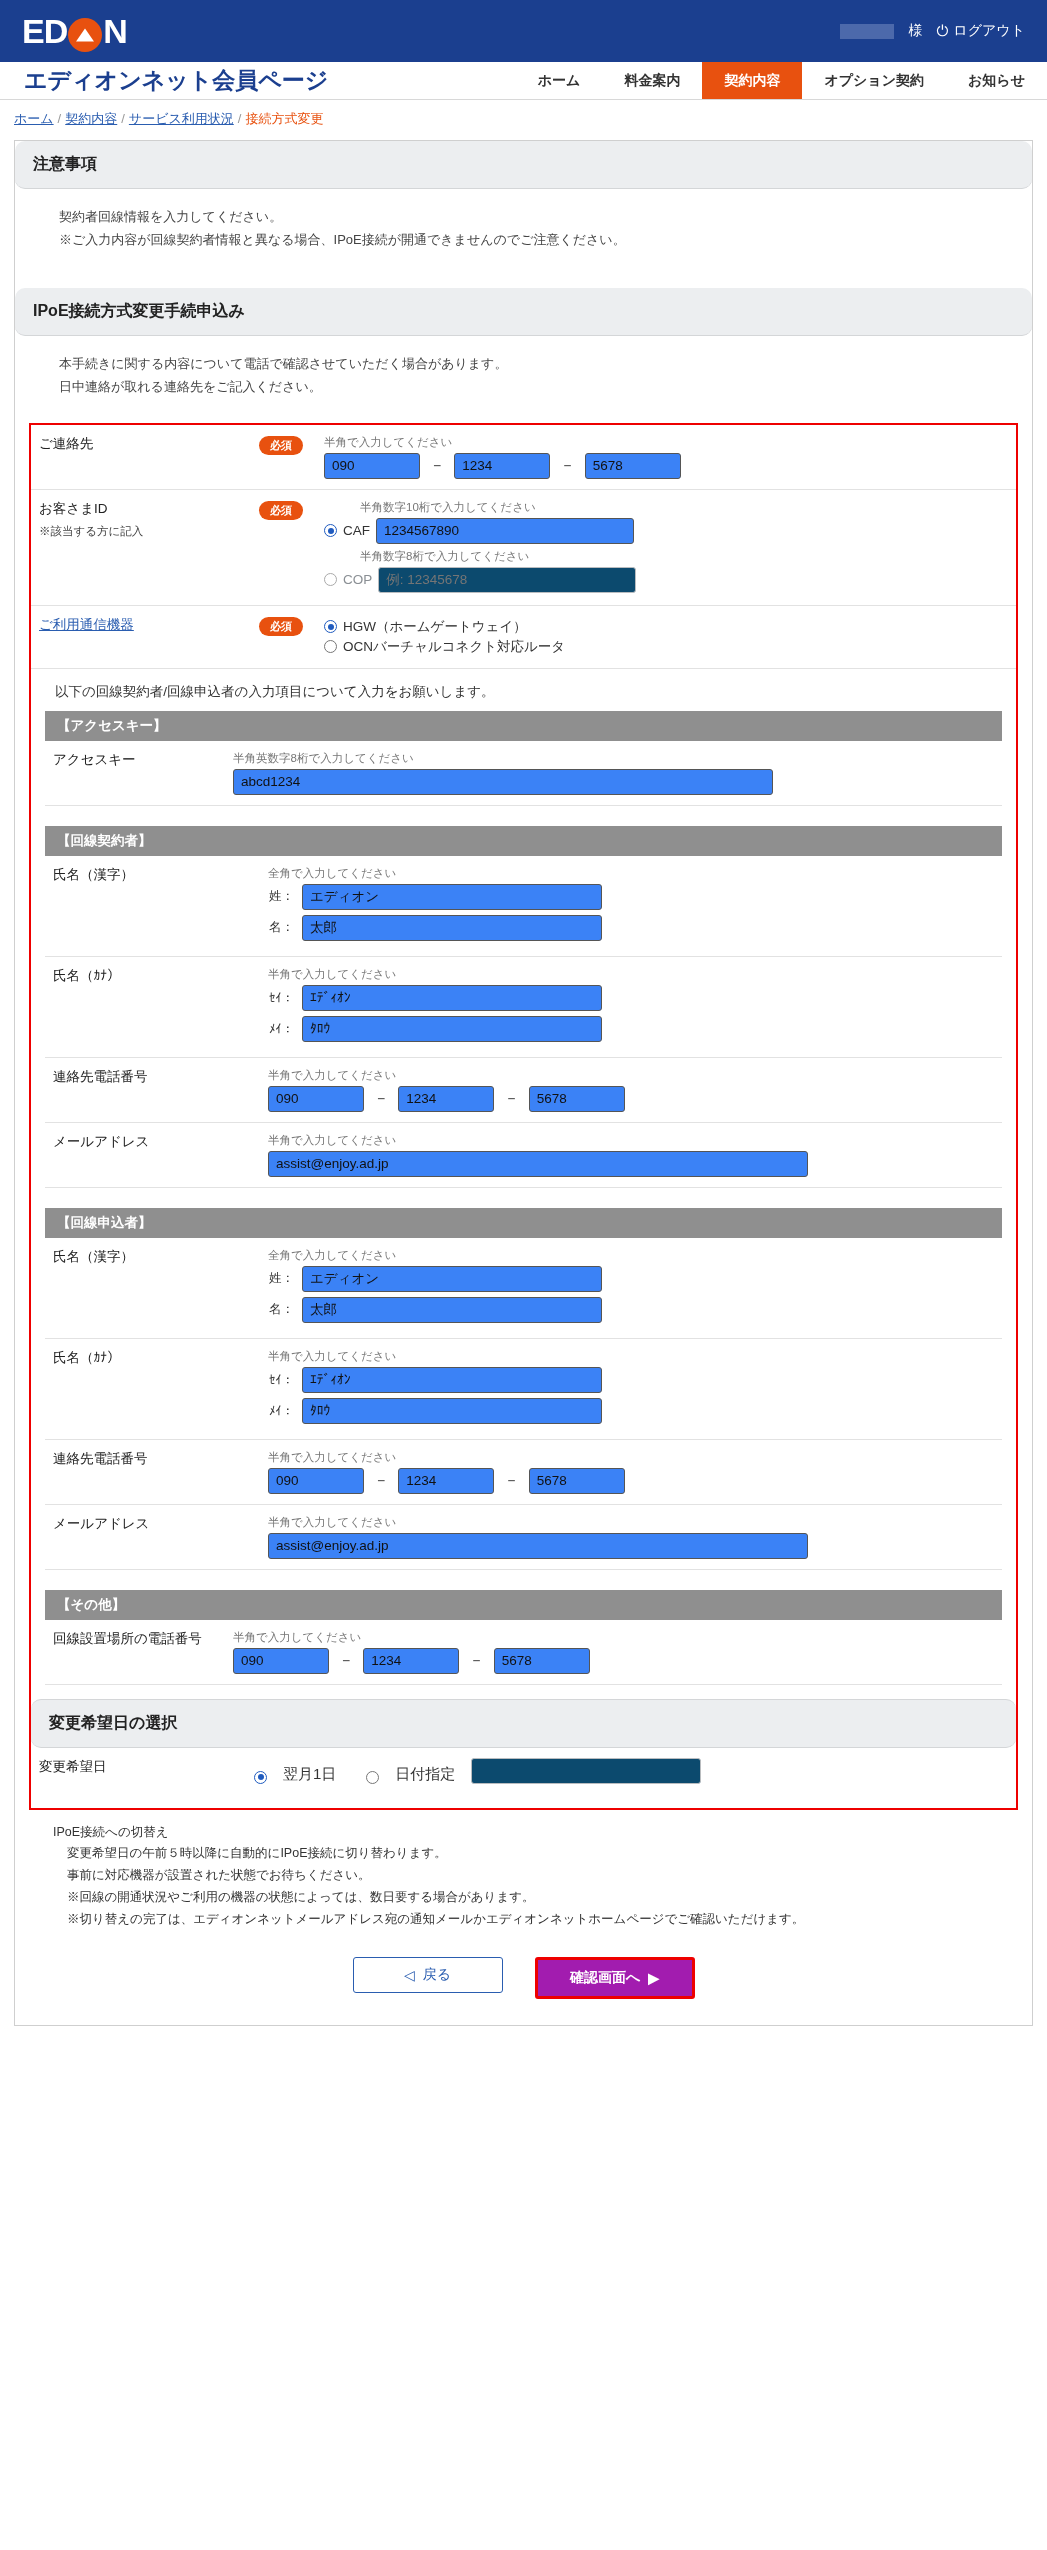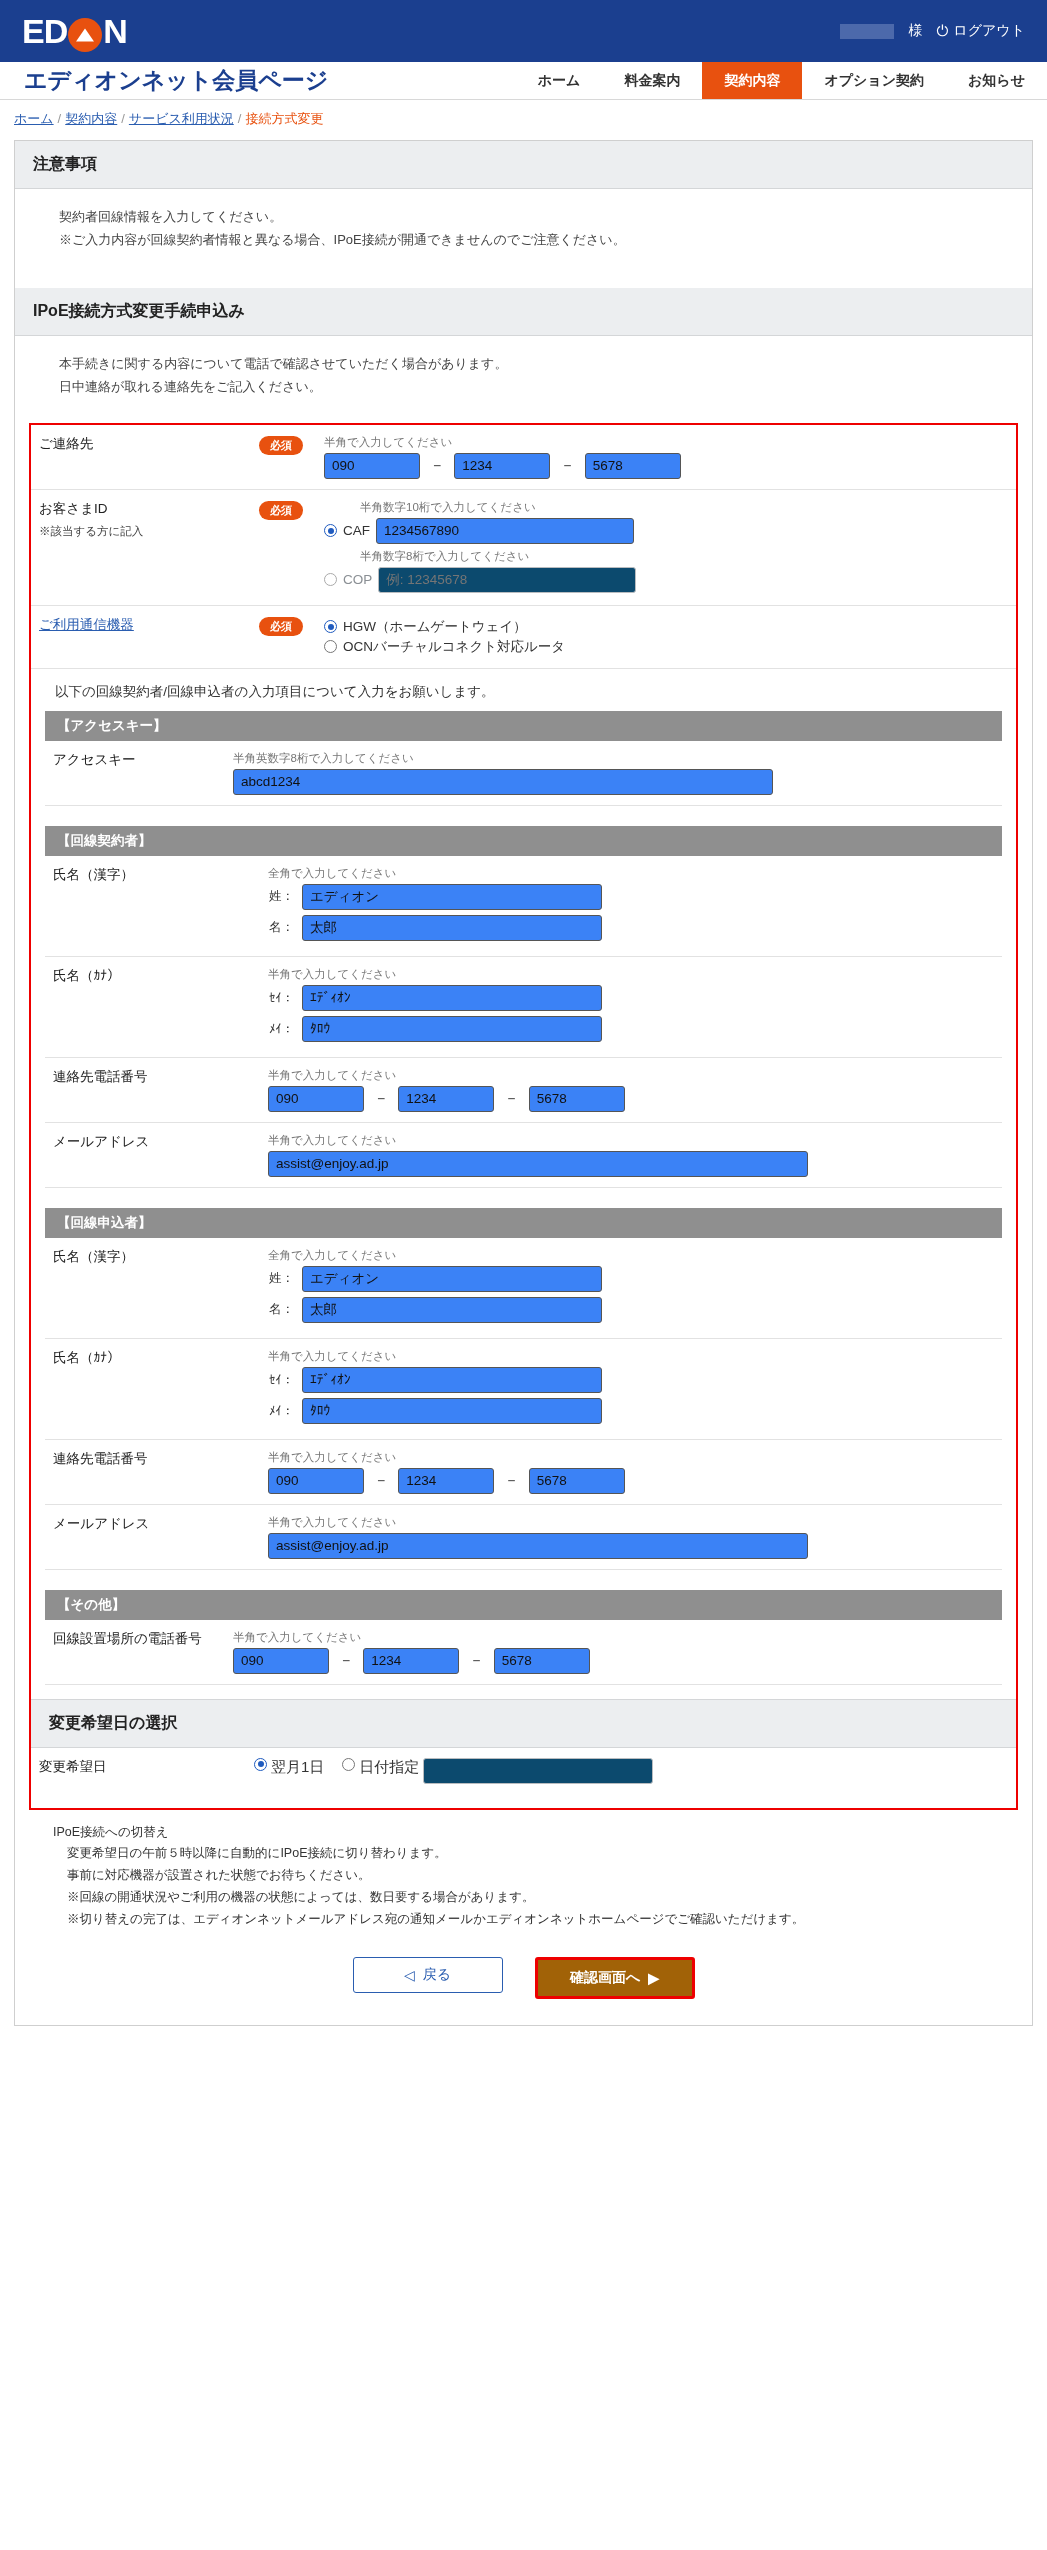--- a/index.html
+++ b/index.html
@@ -70,20 +70,21 @@
   .page {
     margin:0 14px 20px 14px;
     border:1px solid #cfcfcf;
     background:#fff;
   }
   .sec-head {
     background:#eceef0;
     border-bottom:1px solid #d4d6d8;
     font-size:16px; font-weight:bold; color:#222;
     padding:13px 18px;
+    border-radius:10px;
   }
   .sec-body { padding:16px 22px 18px 22px; font-size:13.5px; line-height:1.8; }
   .sec-body .ind { padding-left:22px; }
 
   .note-small { font-size:13px; color:#444; }
 
   
   .redbox { border:2px solid #ee0000; margin:6px 14px 0 14px; }
 
   
@@ -129,21 +130,21 @@
   .namerow .k { width:26px; font-size:12.5px; color:#333; text-align:right; }
 
   
   .bottom-note { padding:12px 24px 4px 38px; font-size:12.5px; line-height:1.75; color:#333;}
   .btns { display:flex; justify-content:center; gap:32px; padding:22px 0 26px 0; }
   .btn {
     width:150px; height:36px; display:flex; align-items:center; justify-content:center;
     font-size:14px; border-radius:3px; gap:8px;
   }
   .btn.back { border:1px solid #2a5db0; color:#2a5db0; background:#fff; }
-  .btn.next { background:#a16207; color:#fff; border:3px solid #ee0000; width:160px; height:42px; font-weight:bold;}
+  .btn.next { background:#a21caf; color:#fff; border:3px solid #ee0000; width:160px; height:42px; font-weight:bold;}
 </style>
 </head>
 <body>
 
 <div class="topbar">
   <div class="logo">
     <span class="ed">ED</span>
       <span class="circ"></span>
       <span class="ed">N</span>
   </div>
@@ -399,21 +400,21 @@
       </tbody>
         </table>
     </div>
 
     <div class="sec-head" style="border-top:1px solid #d4d6d8">変更希望日の選択</div>
     <table class="form">
       <tbody>
           <tr>
         <td class="lab" style="width:215px;border-bottom:none">変更希望日</td>
         <td style="border-bottom:none">
-          <div style="display:flex;align-items:flex-start;gap:4px">
+          <div style="display:flex;align-items:flex-end;gap:16px">
             <span class="rd on"></span>
             <span>翌月1日</span>
             <span class="rd off" style="margin-left:14px"></span>
             <span>日付指定</span>
             <input type="text" class="dis" style="width: 230px;" value="">
           </div>
         </td>
       </tr>
     </tbody>
       </table>

